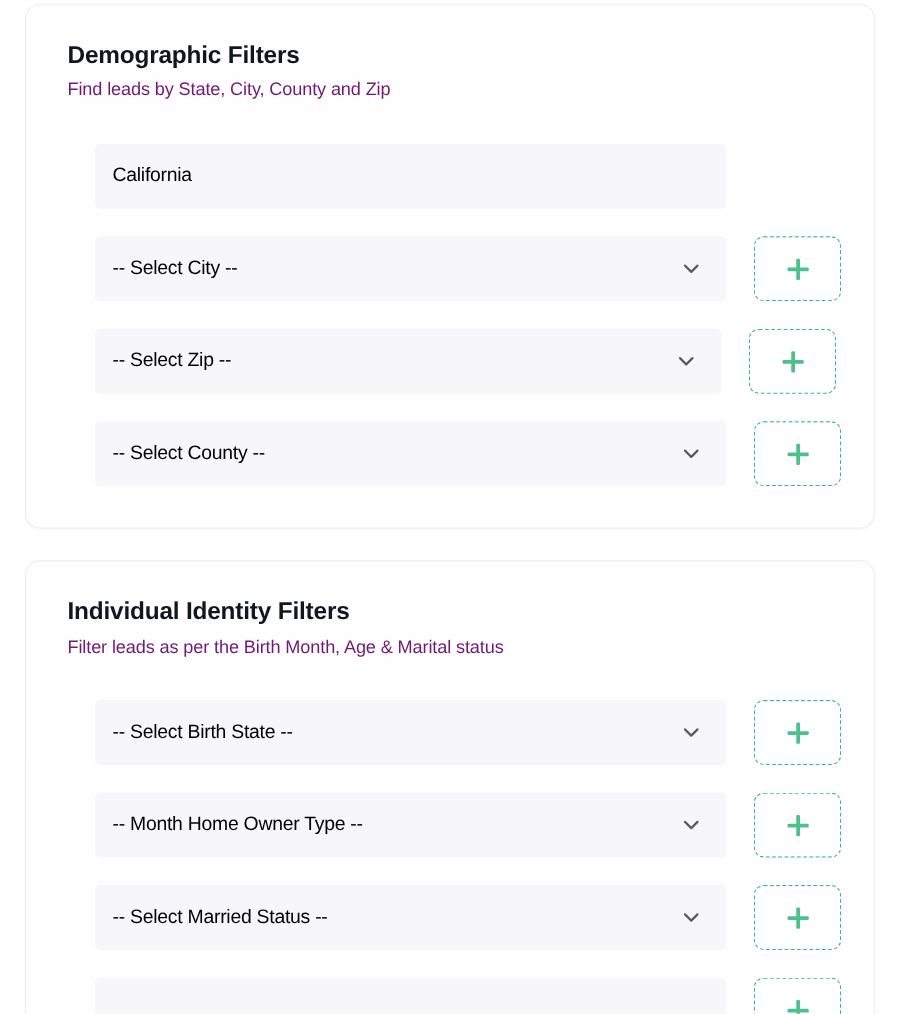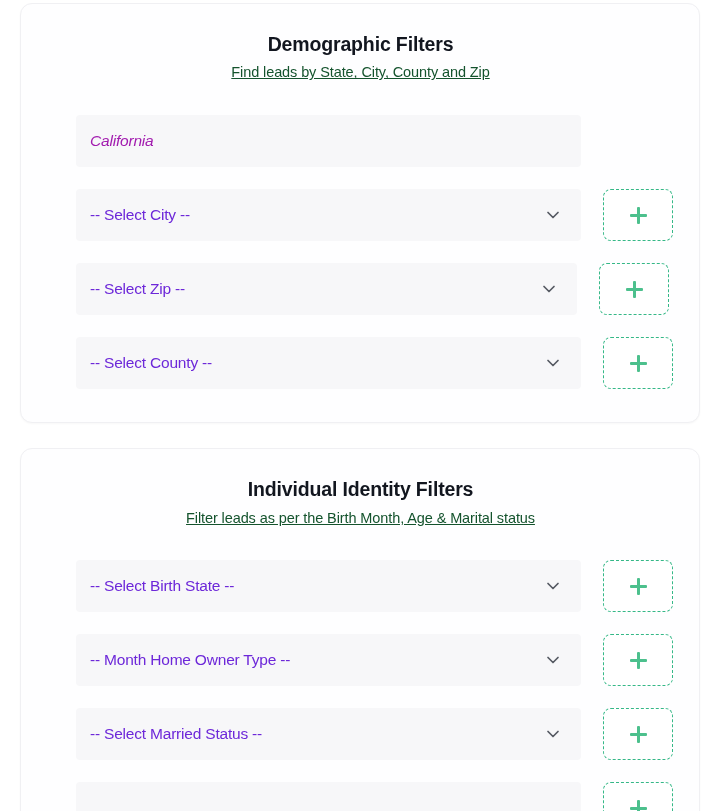--- a/index.html
+++ b/index.html
@@ -21,40 +21,38 @@
   }
 
   
   .card {
     background: #fefeff;
     border: 1px solid #f0f0f3;
     border-radius: 12px;
     box-shadow: 0 1px 2px rgba(16, 24, 40, 0.03);
     padding: 28px 0 0 0;
     position: relative;
-    text-align: center;
   }
   .card + .card { margin-top: 25px; }
 
   .card-head { padding: 0 32px 0 33px; }
 
   .card-title {
     font-size: 19.5px;
     font-weight: bold;
     color: #12161f;
     letter-spacing: -0.15px;
     line-height: 1.25;
   }
   .card-sub {
     margin-top: 7px;
     font-size: 14.5px;
-    color: #14532d;
+    color: #701a75;
     letter-spacing: -0.1px;
     line-height: 1.3;
-    text-decoration: underline;
   }
 
   
   .rows { margin-top: 22px; padding: 0 0 22px 0; }
 
   .filter-row {
     display: flex;
     align-items: center;
     height: 74px;
     padding: 0 0 0 55px;
@@ -67,26 +65,26 @@
     background: #f7f7f9;
     border: none;
     border-radius: 4px;
     display: flex;
     align-items: center;
   }
   .field.narrow { width: 501px; }
 
   .field-text {
     font-size: 15.5px;
-    color: #6d28d9;
+    color: #000000;
     padding-left: 14px;
     letter-spacing: -0.2px;
     white-space: nowrap;
   }
-  .field-text.value { color: #a21caf; font-style: italic; }
+  .field-text.value { color: #000000; }
 
   .chevron {
     position: absolute;
     right: 20px;
     top: 50%;
     transform: translateY(-50%);
     width: 16px;
     height: 16px;
     display: block;
   }

